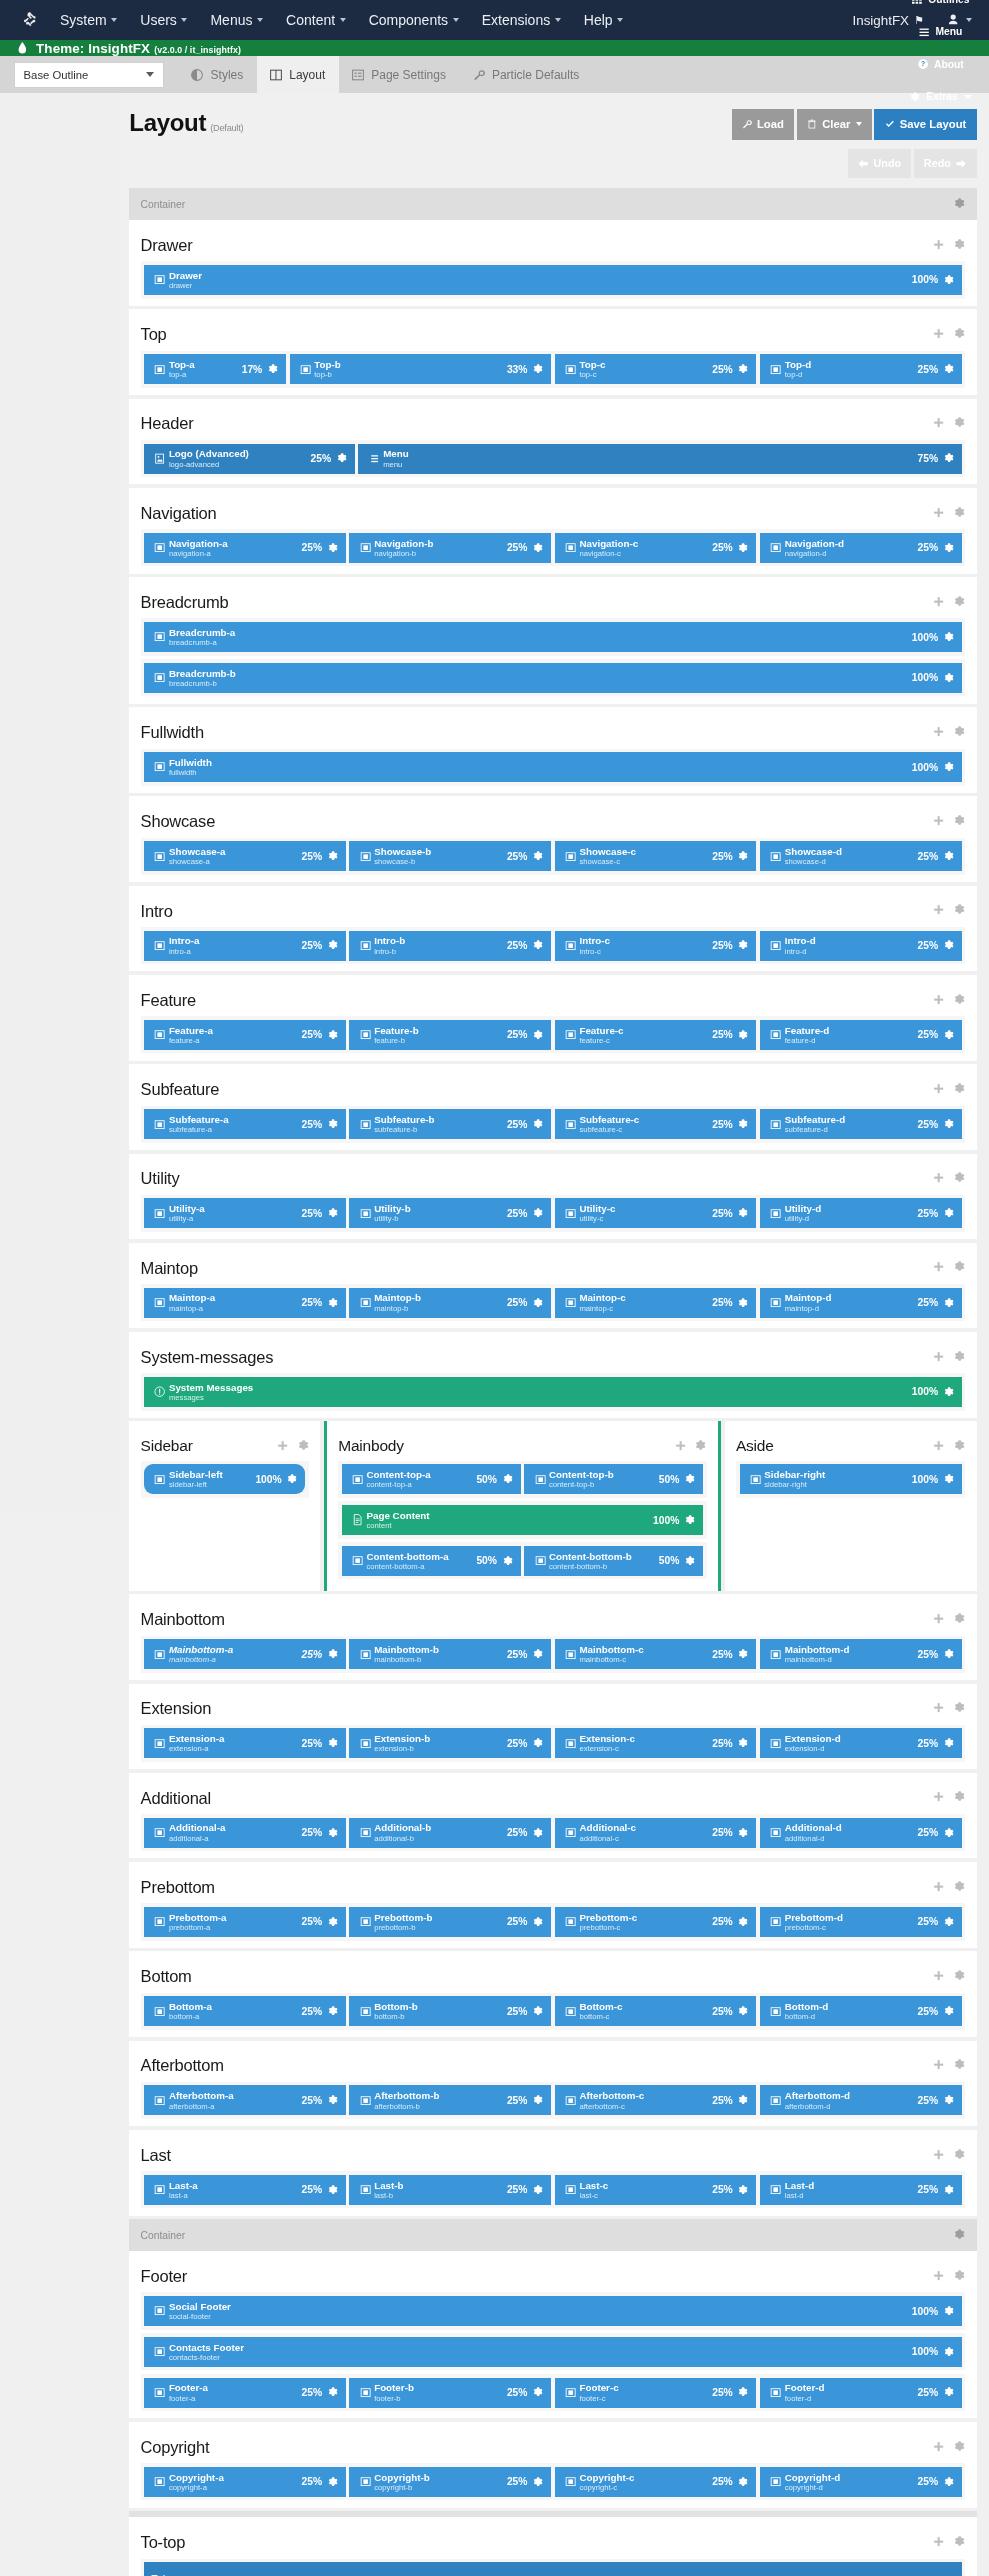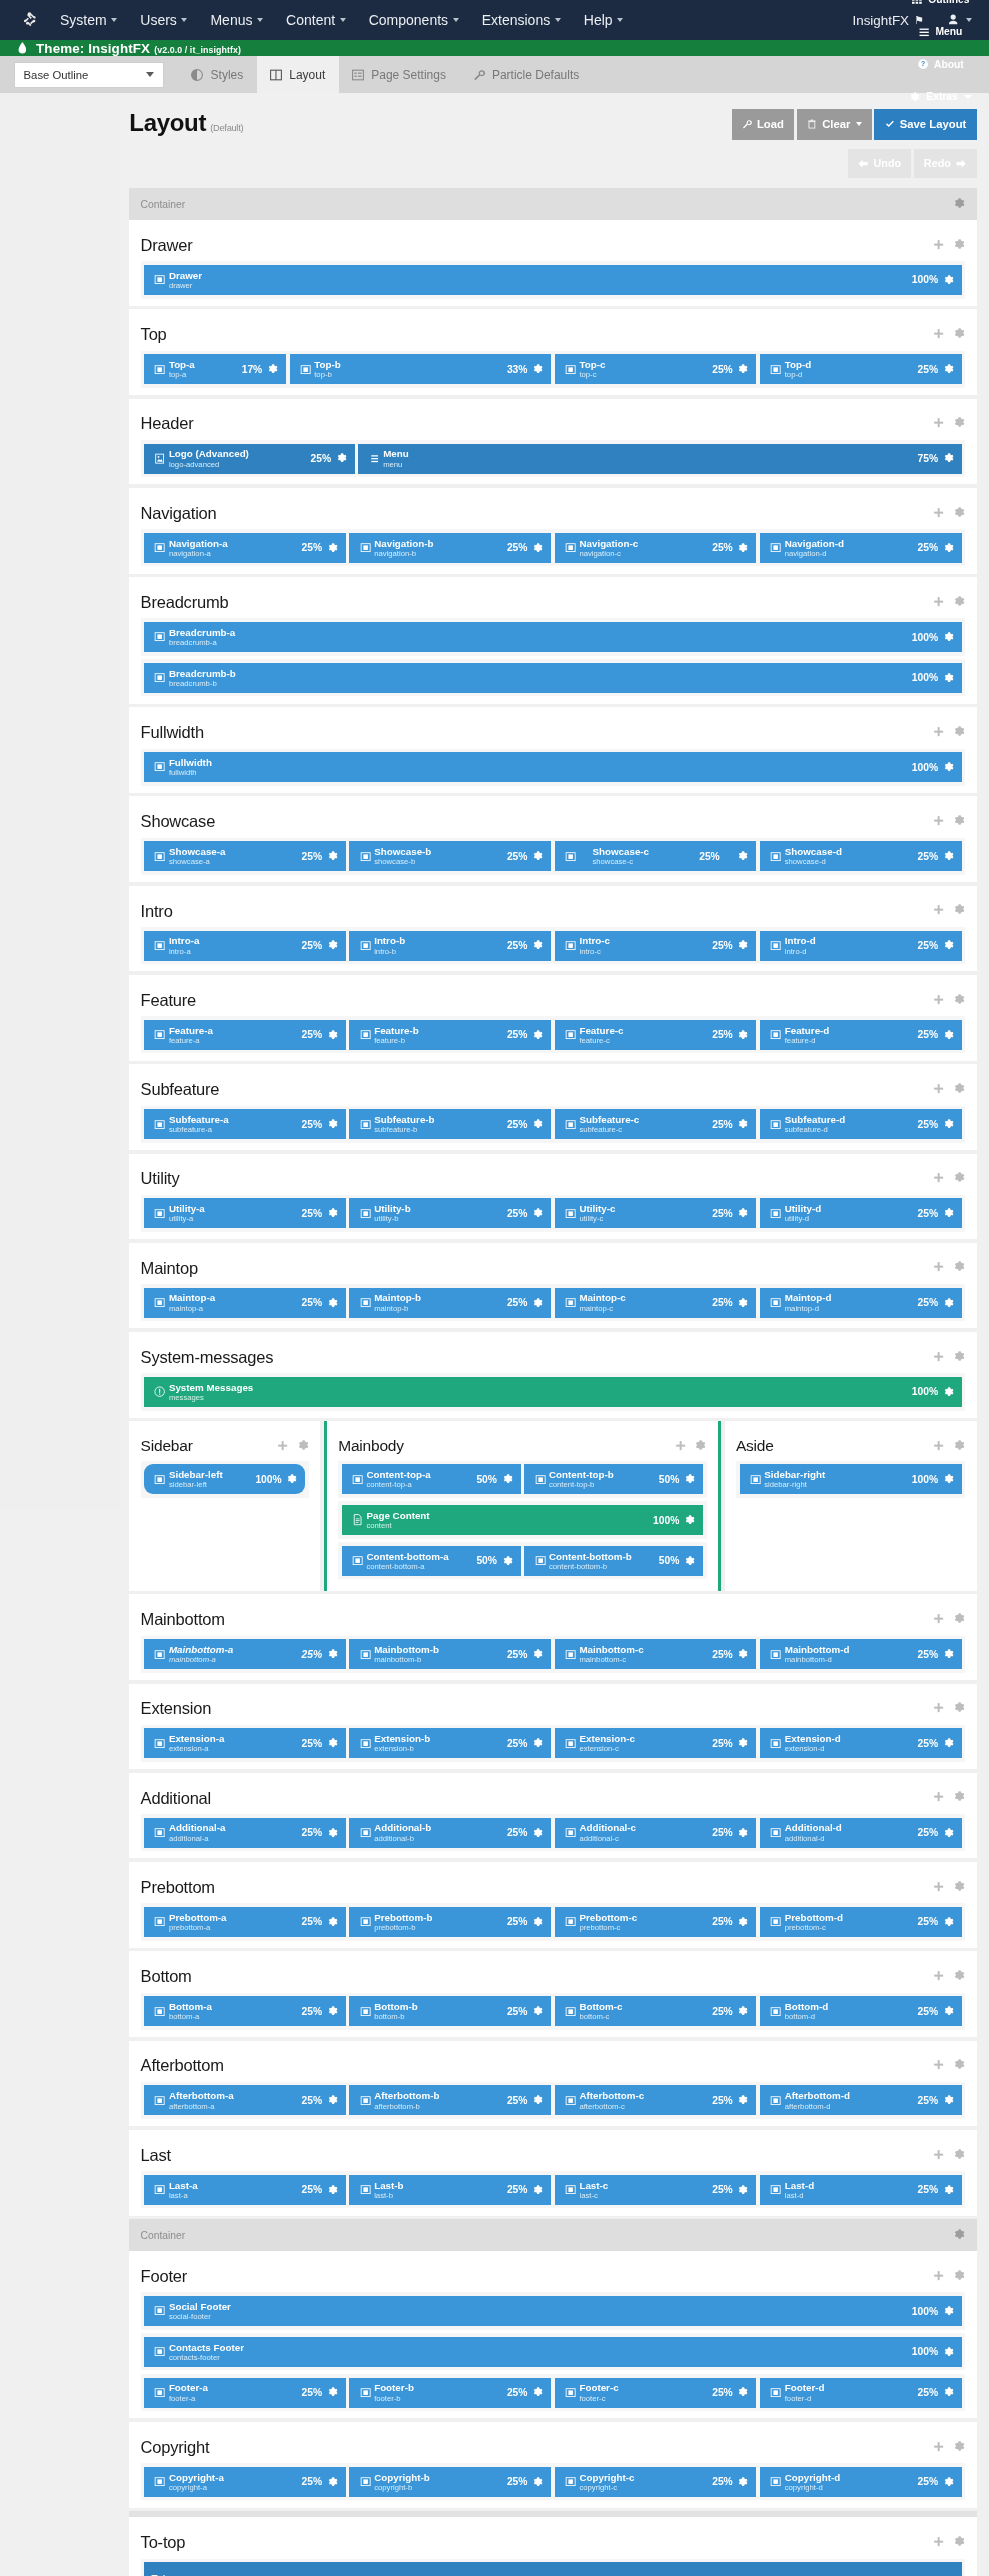--- a/index.html
+++ b/index.html
@@ -888,21 +888,21 @@
                 <span class="bt2">showcase-b</span>
               </span>
               <span class="bsp"></span>
               <span class="bpct">25%</span>
               <span class="bgear">
                 <svg viewBox="0 0 20 20">
                   <path d="M10 6.6a3.4 3.4 0 100 6.8 3.4 3.4 0 000-6.8zm8.4 4.8l-1.7-1 .1-1.4-.1-1.4 1.7-1-1.8-3.1-1.9.7a7 7 0 00-2.4-1.4L11.9.6H8.1l-.4 2.2a7 7 0 00-2.4 1.4l-1.9-.7L1.6 6.6l1.7 1L3.2 9l.1 1.4-1.7 1 1.8 3.1 1.9-.7a7 7 0 002.4 1.4l.4 2.2h3.8l.4-2.2a7 7 0 002.4-1.4l1.9.7 1.8-3.1z"></path>
                 </svg>
               </span>
             </div>
-            <div class="blk" style="flex: 25 1 0px; gap: 13px;">
+            <div class="blk" style="flex: 25 1 0px;">
               <span class="bic">
                 <svg viewBox="0 0 20 20">
                   <rect x="2" y="3" width="16" height="14" fill="none" stroke="#fff" stroke-width="1.5"></rect>
                   <rect x="6" y="6" width="8" height="8"></rect>
                 </svg>
               </span>
               <span class="btxt">
                 <span class="bt1">Showcase-c</span>
                 <span class="bt2">showcase-c</span>
               </span>

